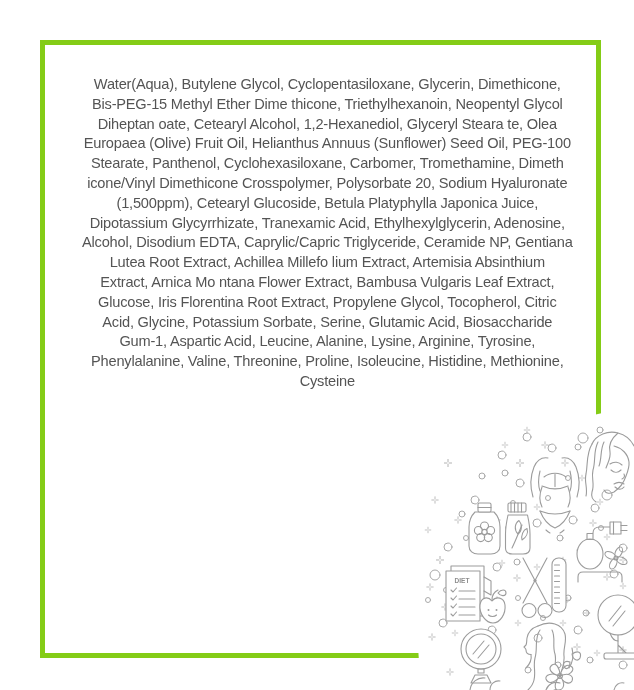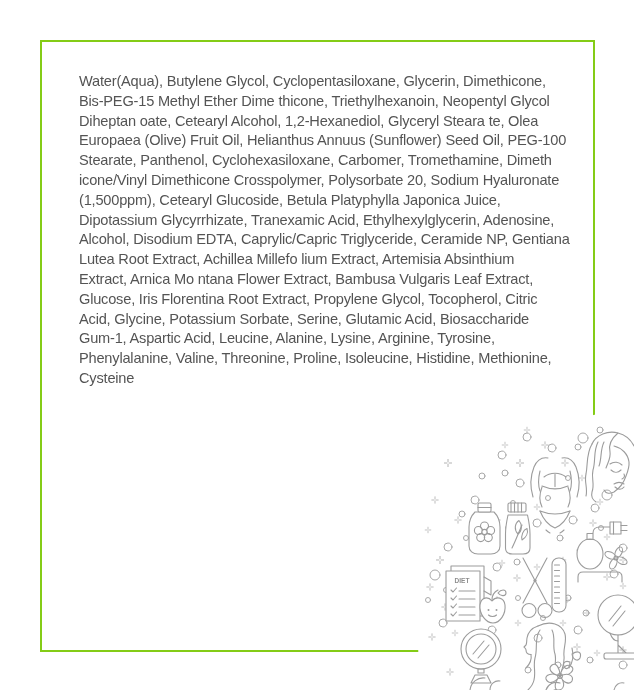--- a/index.html
+++ b/index.html
@@ -4,23 +4,24 @@
 <style>
   html,body{margin:0;padding:0;}
   body{
     width:634px;height:690px;position:relative;overflow:hidden;
     background:#ffffff;
     font-family:"Liberation Sans",sans-serif;
   }
   .ingredients-box{
     position:absolute;left:40px;top:40px;
     width:551px;height:608px;
-    border:2px solid #84cc16;
+    border:5px solid #84cc16;
     background:#ffffff;
     overflow:hidden;
+    text-align:center;
   }
   .ingredients-text{
     position:absolute;left:37px;top:30px;margin:0;
     font-size:14.6px;line-height:19.8px;letter-spacing:-0.2px;
     color:#545454;
     white-space:pre;
   }
   .deco-illustration{
     position:absolute;left:418px;top:408px;width:216px;height:282px;
   }

